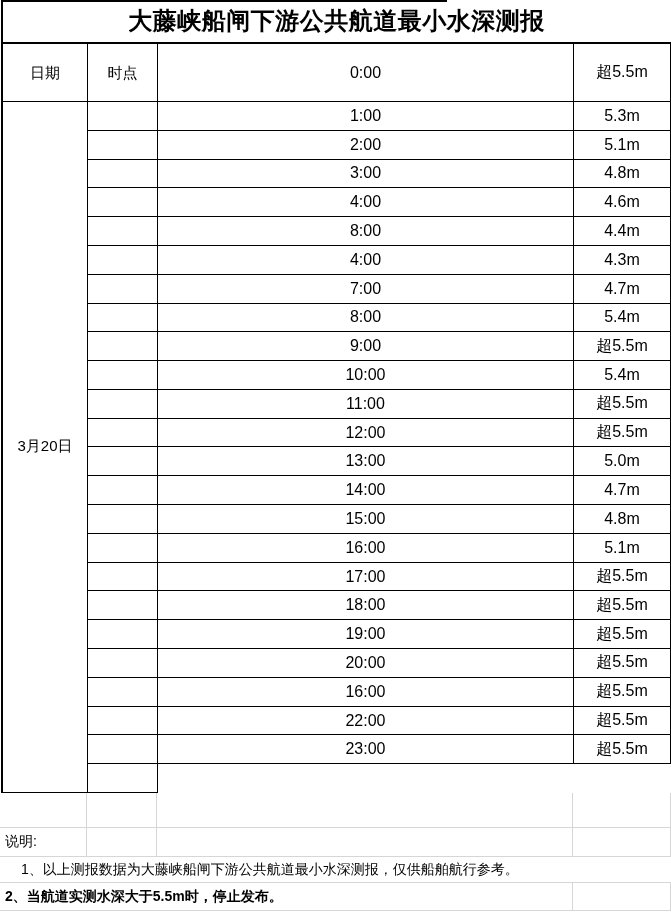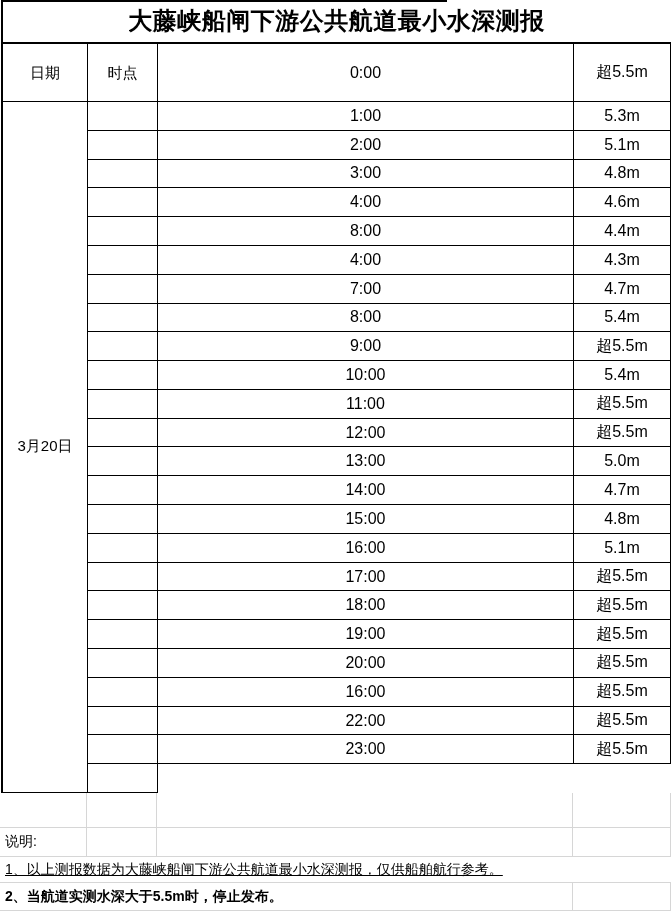--- a/index.html
+++ b/index.html
@@ -86,22 +86,21 @@
     align-items: center;
   }
   .f-row-empty { height: 35px; }
   .f-row-label { height: 29px; }
   .f-note1 {
     box-sizing: border-box;
     height: 26px;
     border-bottom: 1px solid #d6d6d6;
     display: flex;
     align-items: center;
-    padding-left: 5px;
-    text-decoration: underline;
+    padding-left: 21px;
   }
   .f-note2 { height: 28px; font-weight: bold; }
   .pad-l { padding-left: 5px; }
 </style>
 </head>
 <body>
 
 <div>
 
   <div class="title-row">

